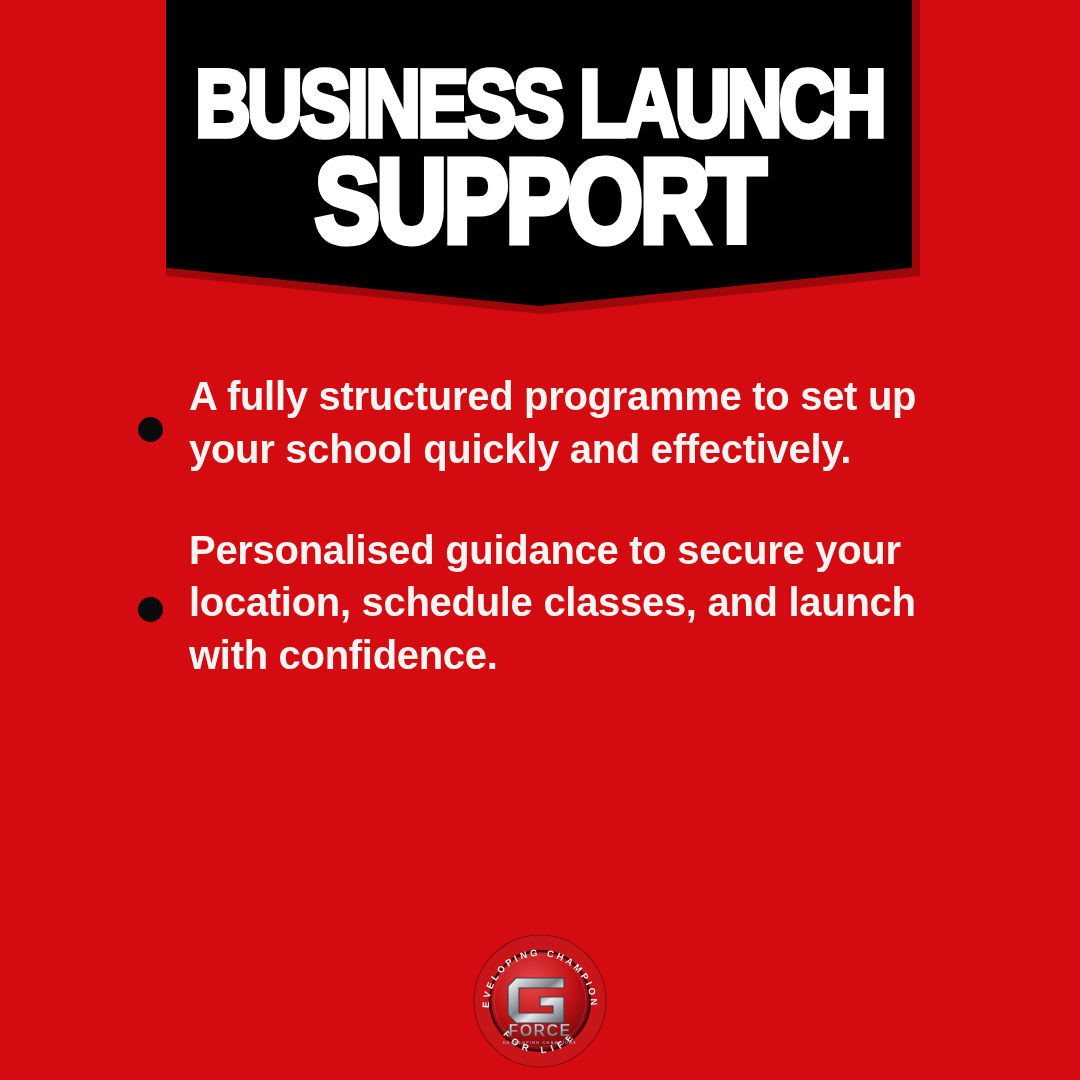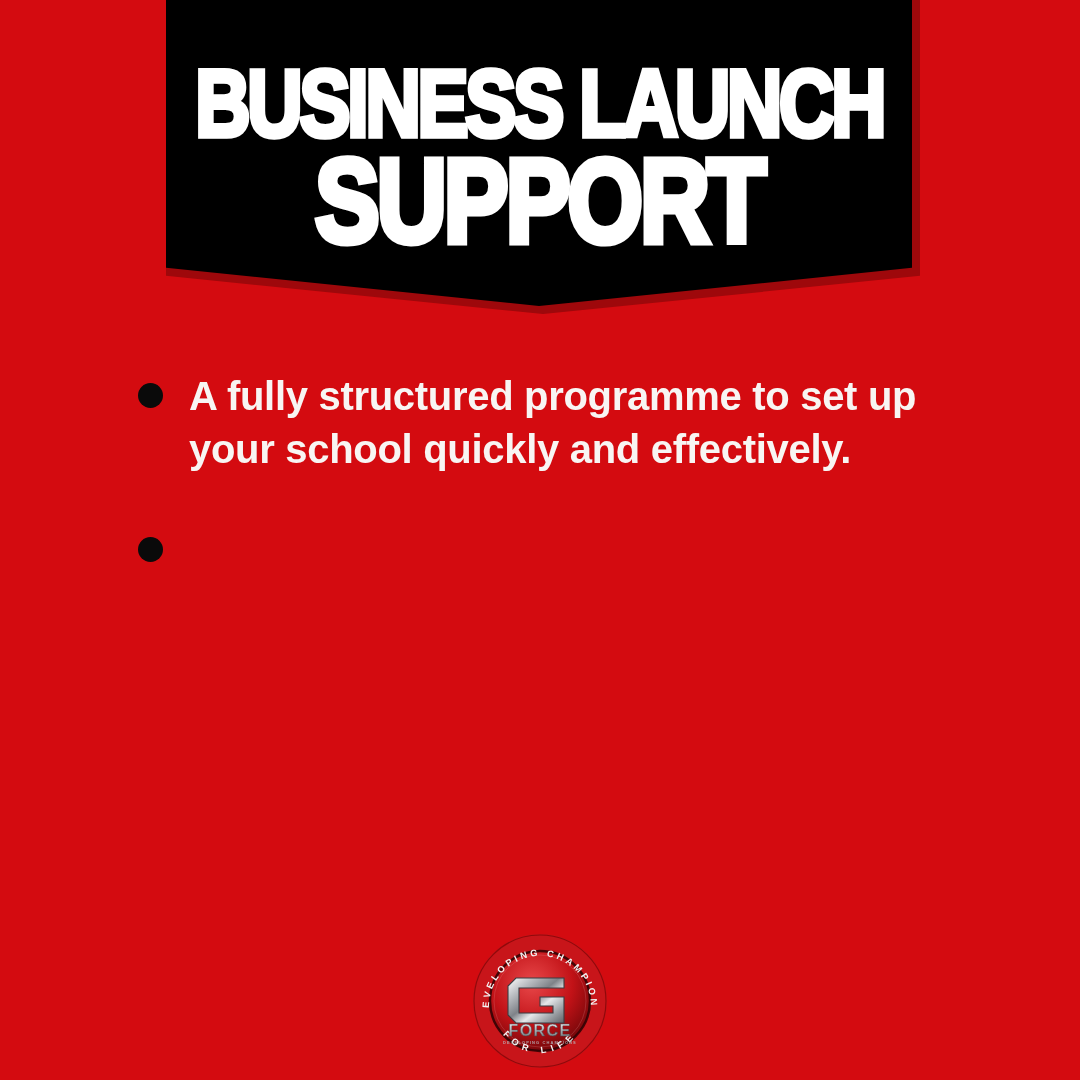--- a/index.html
+++ b/index.html
@@ -74,21 +74,21 @@
 
   
   #bullet-list {
     position:absolute;
     left:138px; top:370px;
     width:830px;
   }
 
   .bullet-item {
     display:flex;
-    align-items:flex-start;
+    align-items:center;
     margin-bottom:48px;
   }
 
   .bullet-dot {
     width:25px; height:25px;
     border-radius:50%;
     background:#0A0A0A;
     flex:0 0 25px;
     margin-top:13px;
     margin-right:26px;
@@ -126,20 +126,21 @@
 
 <div id="bullet-list">
 
   <div class="bullet-item">
     <div class="bullet-dot"></div>
     <div class="bullet-text">A fully structured programme to set up your school quickly and effectively.</div>
   </div>
 
   <div class="bullet-item">
     <div class="bullet-dot"></div>
+    <div class="bullet-text">Personalised guidance to secure your location, schedule classes, and launch with confidence.</div>
   </div>
 
 </div>
 
 <div id="brand-logo">
   <svg viewBox="0 0 136 136" width="136" height="136">
     <defs>
       <radialGradient id="discGrad" cx="42%" cy="32%" r="78%">
         <stop offset="0%" stop-color="#E8484A"></stop>
         <stop offset="52%" stop-color="#C21217"></stop>

